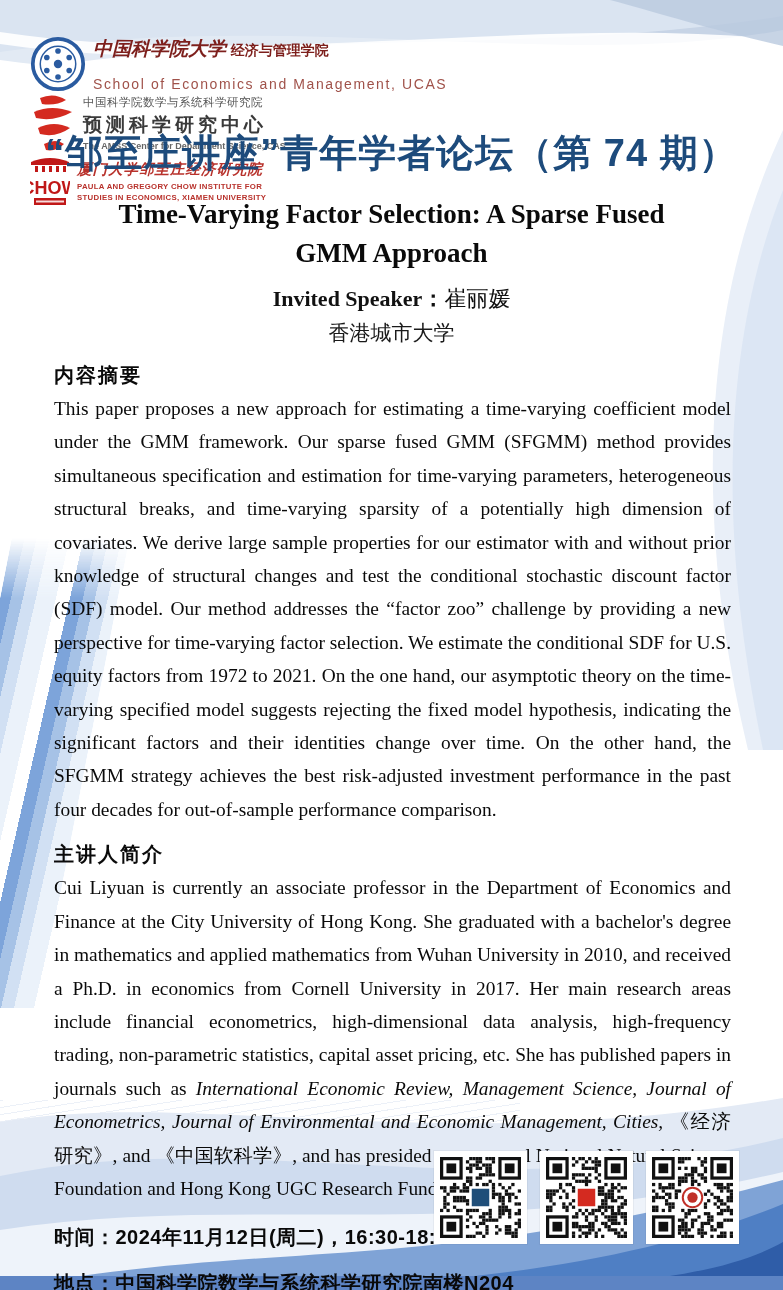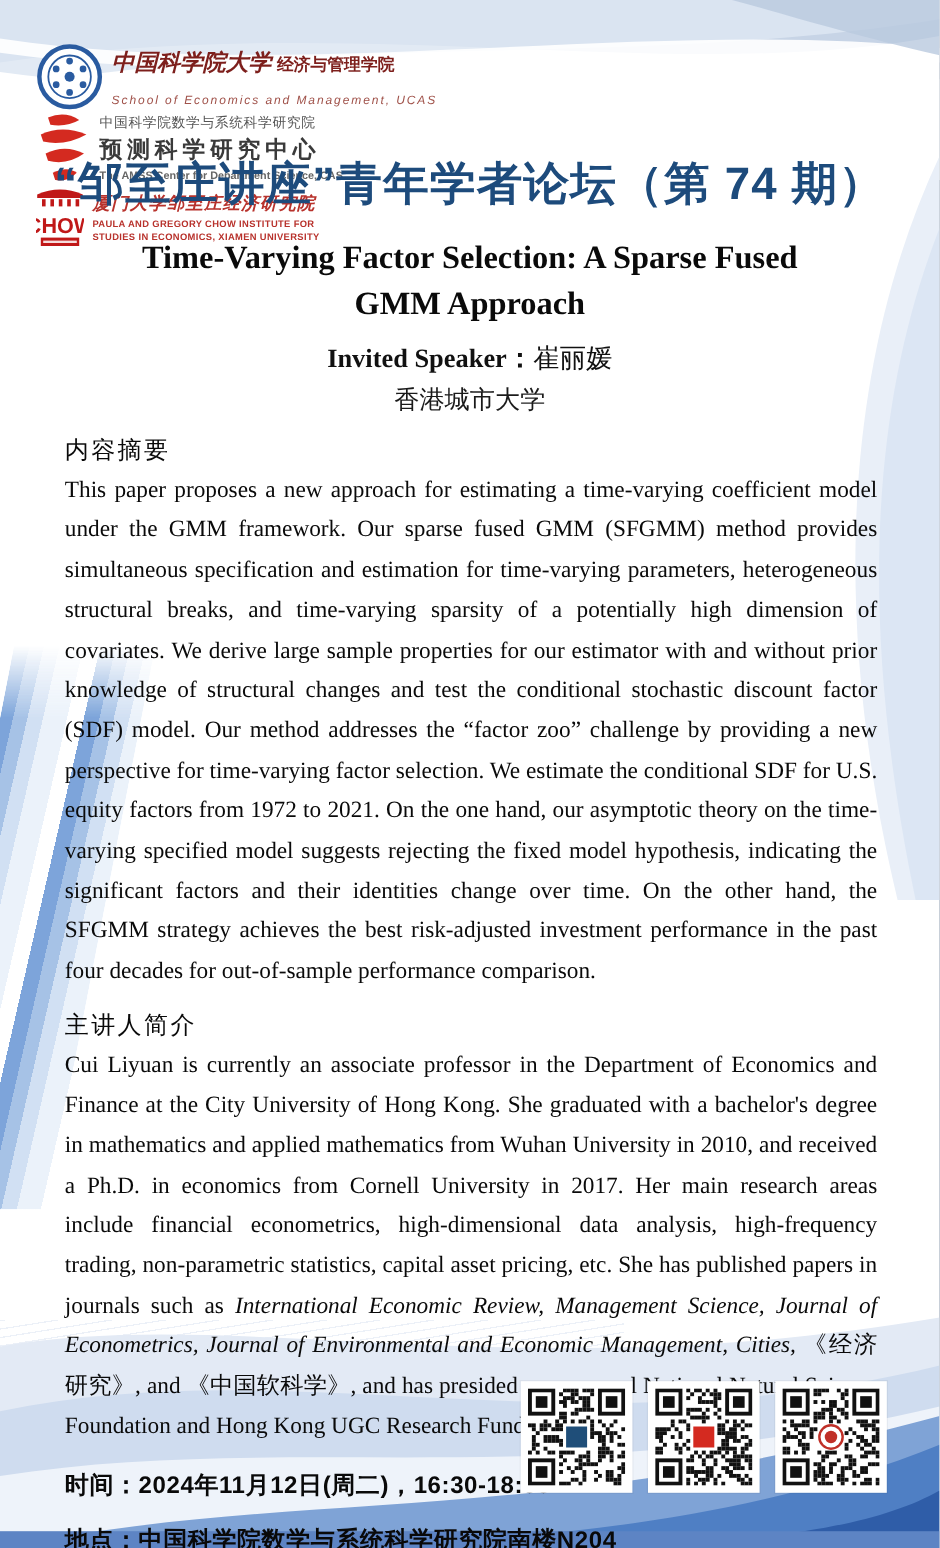--- a/index.html
+++ b/index.html
@@ -31,21 +31,21 @@
   }
   
   .header {
     position:relative; z-index:2; display:flex; justify-content:space-between;
     padding:36px 26px 0 30px; height:116px; align-items:flex-start;flex-direction:column;
   }
   .logo-group { display:flex; align-items:center; gap:7px; }
   .ucas-text .zh { font-family:"Liberation Serif", serif; font-style:italic; font-weight:bold;
     color:#7d1f1c; font-size:19px; white-space:nowrap; }
   .ucas-text .zh .school { font-size:14px; font-style:normal; font-family:"Liberation Sans",sans-serif; }
-  .ucas-text .en { color:#a0524a; font-size:10px; letter-spacing:1.6px; margin-top:14px; white-space:nowrap;font-style:italic; }
+  .ucas-text .en { color:#a0524a; font-size:14px; letter-spacing:1.6px; margin-top:14px; white-space:nowrap; }
   .amss-text { text-align:left; }
   .amss-text .l1 { color:#555; font-size:11.5px; letter-spacing:.5px; white-space:nowrap; }
   .amss-text .l2 { color:#3a3a3a; font-family:Liberation Mono, monospace; font-weight:bold;
     font-size:19px; letter-spacing:4px; margin-top:2px; white-space:nowrap; }
   .amss-text .l3 { color:#666; font-size:9px; font-weight:bold; margin-top:3px; white-space:nowrap; }
   .chow-text .zh { color:#b8322c; font-family:"Liberation Serif", serif; font-style:italic;
     font-weight:bold; font-size:14.5px; letter-spacing:1px; white-space:nowrap; }
   .chow-text .en { color:#b8322c; font-size:7.8px; font-weight:bold; margin-top:3px;
     letter-spacing:.3px; white-space:nowrap; line-height:1.35; }
   
@@ -56,21 +56,21 @@
   }
   .talk-title {
     margin:16px 90px 0; text-align:center; font-family:"Liberation Serif", serif;
     font-weight:bold; font-size:27px; line-height:39px; color:#0a0a0a;
   }
   .speaker-line { margin-top:11px; text-align:center; font-size:22px;
     font-family:"Liberation Serif", serif; color:#111; }
   .speaker-line .label { font-weight:bold; }
   .affiliation { margin-top:5px; text-align:center; font-size:21px; color:#1a1a1a; }
   .body-col { padding:0 52px 0 54px; }
-  .section-heading { margin-top:15px; font-size:20px; font-weight:normal; color:#0a0a0a;
+  .section-heading { margin-top:15px; font-size:20px; font-weight:bold; color:#0a0a0a;
     letter-spacing:2px; }
   .para {
     font-family:"Liberation Serif", serif; font-size:19.4px; line-height:33.4px;
     text-align:justify; color:#0a0a0a; margin-top:3px;
   }
   .para .italic { font-style:italic; }
   .detail-line { font-size:20px; font-weight:bold; color:#090909; margin-top:19px;
     letter-spacing:.5px; }
   
   .qr-row { position:absolute; top:1151px; right:44px; display:flex; gap:13px; z-index:3; }

